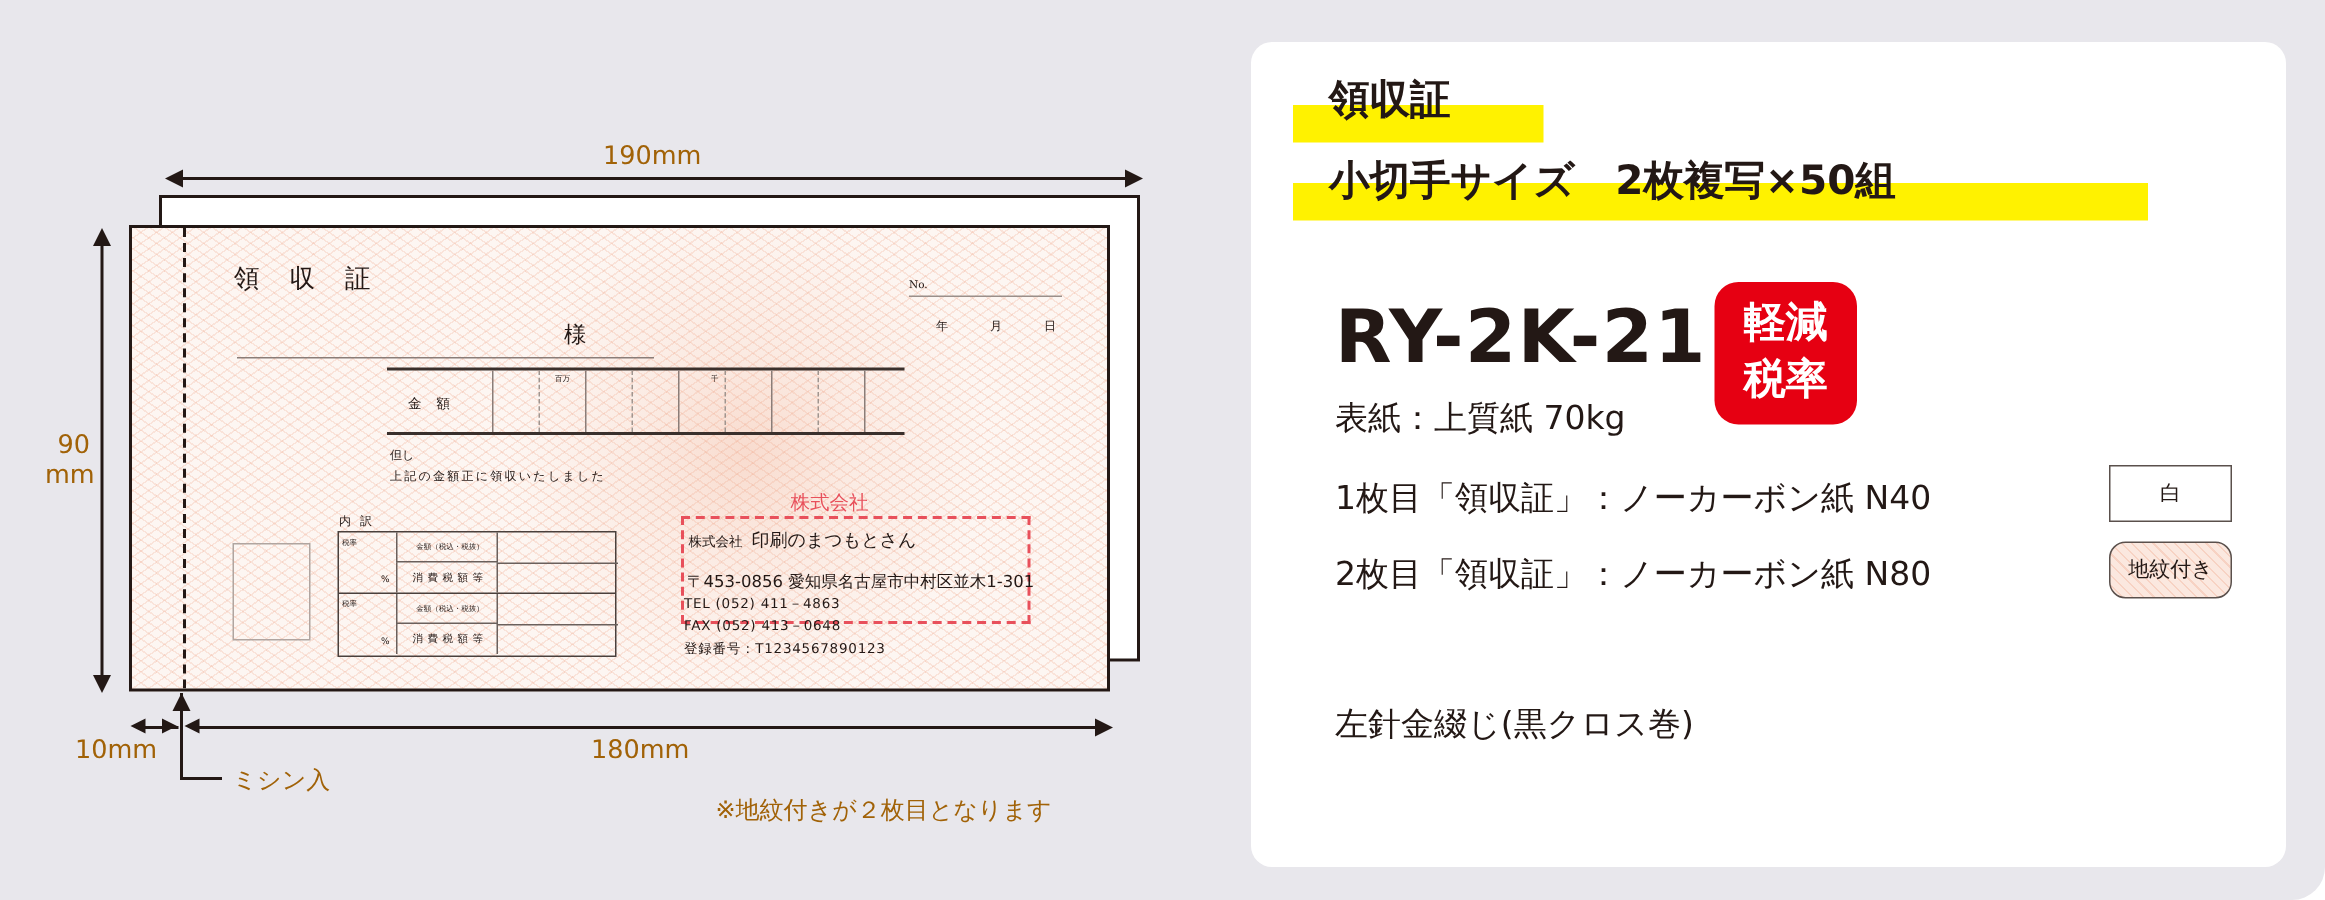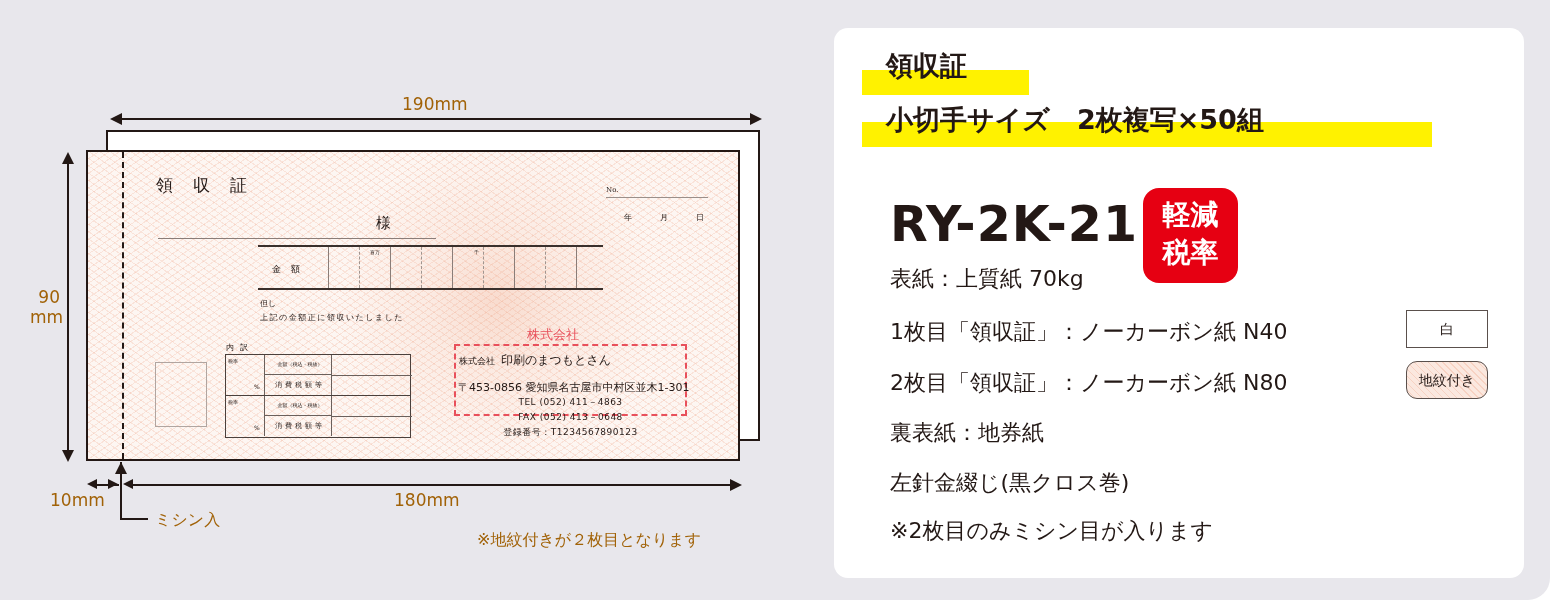--- a/index.html
+++ b/index.html
@@ -34,21 +34,21 @@
   .breakdown { position: absolute; left: 137px; top: 202px; width: 186px; height: 84px; border: 1.5px solid #4a403c; text-align: center; }
   .bd-row { position: absolute; left: 0; width: 100%; height: 41px; }
   .bd-rate { position: absolute; left: 2px; top: 3px; font-size: 5px; color: #231815; }
   .bd-pct { position: absolute; left: 28px; top: 28px; font-size: 6px; color: #231815; }
   .bd-cell { position: absolute; left: 38px; width: 68px; height: 20px; font-size: 5px; color: #231815; padding: 6px 0 0 4px; font-family: "DejaVu Serif", serif; }
   .bd-cell.big { font-size: 7px; letter-spacing: 3px; padding-top: 5px; }
   .name-label { position: absolute; left: 439px; top: 174px; font-size: 13px; color: #e8505b; }
   .name-box { position: absolute; left: 366px; top: 192px; width: 233px; height: 72px; border: 2px dashed #e8505b; }
   .nb-company { position: absolute; left: 3px; top: 6px; font-size: 12px; color: #231815; white-space: nowrap; }
   .nb-company .kk { font-size: 9px; margin-right: 6px; }
-  .nb-line { position: absolute; width: 100%; text-align: center; font-size: 9px; color: #231815; white-space: nowrap; letter-spacing: 0.5px; }
+  .nb-line { position: absolute; width: 100%; text-align: left; font-size: 9px; color: #231815; white-space: nowrap; letter-spacing: 0.5px; }
   .nb-addr { left: 2px; text-align: right; font-size: 11px; letter-spacing: 0; }
   .panel { position: absolute; left: 834px; top: 28px; width: 690px; height: 550px; background: #fff; border-radius: 14px; }
   .hl { position: absolute; background: #fff200; }
   .title-big { position: absolute; font-size: 27px; font-weight: bold; color: #231815; white-space: nowrap; }
   .model { position: absolute; left: 56px; top: 168px; font-size: 49px; font-weight: bold; color: #231815; letter-spacing: 1px; }
   .badge { position: absolute; left: 309px; top: 136px; width: 95px; height: 95px; background: #e60012; border-radius: 16px; color: #fff; font-size: 28px; font-weight: bold; line-height: 38px; text-align: center; padding-top: 8px; margin-top: 24px; }
   .spec { position: absolute; left: 56px; font-size: 22px; color: #231815; white-space: nowrap; }
   .chip { position: absolute; left: 572px; width: 82px; height: 38px; border: 1px solid #5a504c; font-size: 14px; color: #231815; text-align: center; line-height: 36px; }
   .chip.pattern { background: repeating-linear-gradient(45deg, rgba(238,160,130,0.3) 0 1px, transparent 1px 5px), #fbe8df; }
 </style>
@@ -153,17 +153,15 @@
     <div class="model">RY-2K-21</div>
     <div class="badge">
       <div>軽減</div>
       <div>税率</div>
     </div>
     <div class="spec" style="top:236px;">表紙：上質紙 70kg</div>
     <div class="spec" style="top:289px;">1枚目「領収証」：ノーカーボン紙 N40</div>
     <div class="chip" style="top:282px;">白</div>
     <div class="spec" style="top:340px;">2枚目「領収証」：ノーカーボン紙 N80</div>
     <div class="chip pattern" style="top:333px;border-radius:11px;">地紋付き</div>
-    <div class="spec" style="top:390px;">裏表紙：地券紙</div>
     <div class="spec" style="top:440px;">左針金綴じ(黒クロス巻)</div>
-    <div class="spec" style="top:488px;">※2枚目のみミシン目が入ります</div>
   </div>
 </div>
 
 </body></html>

